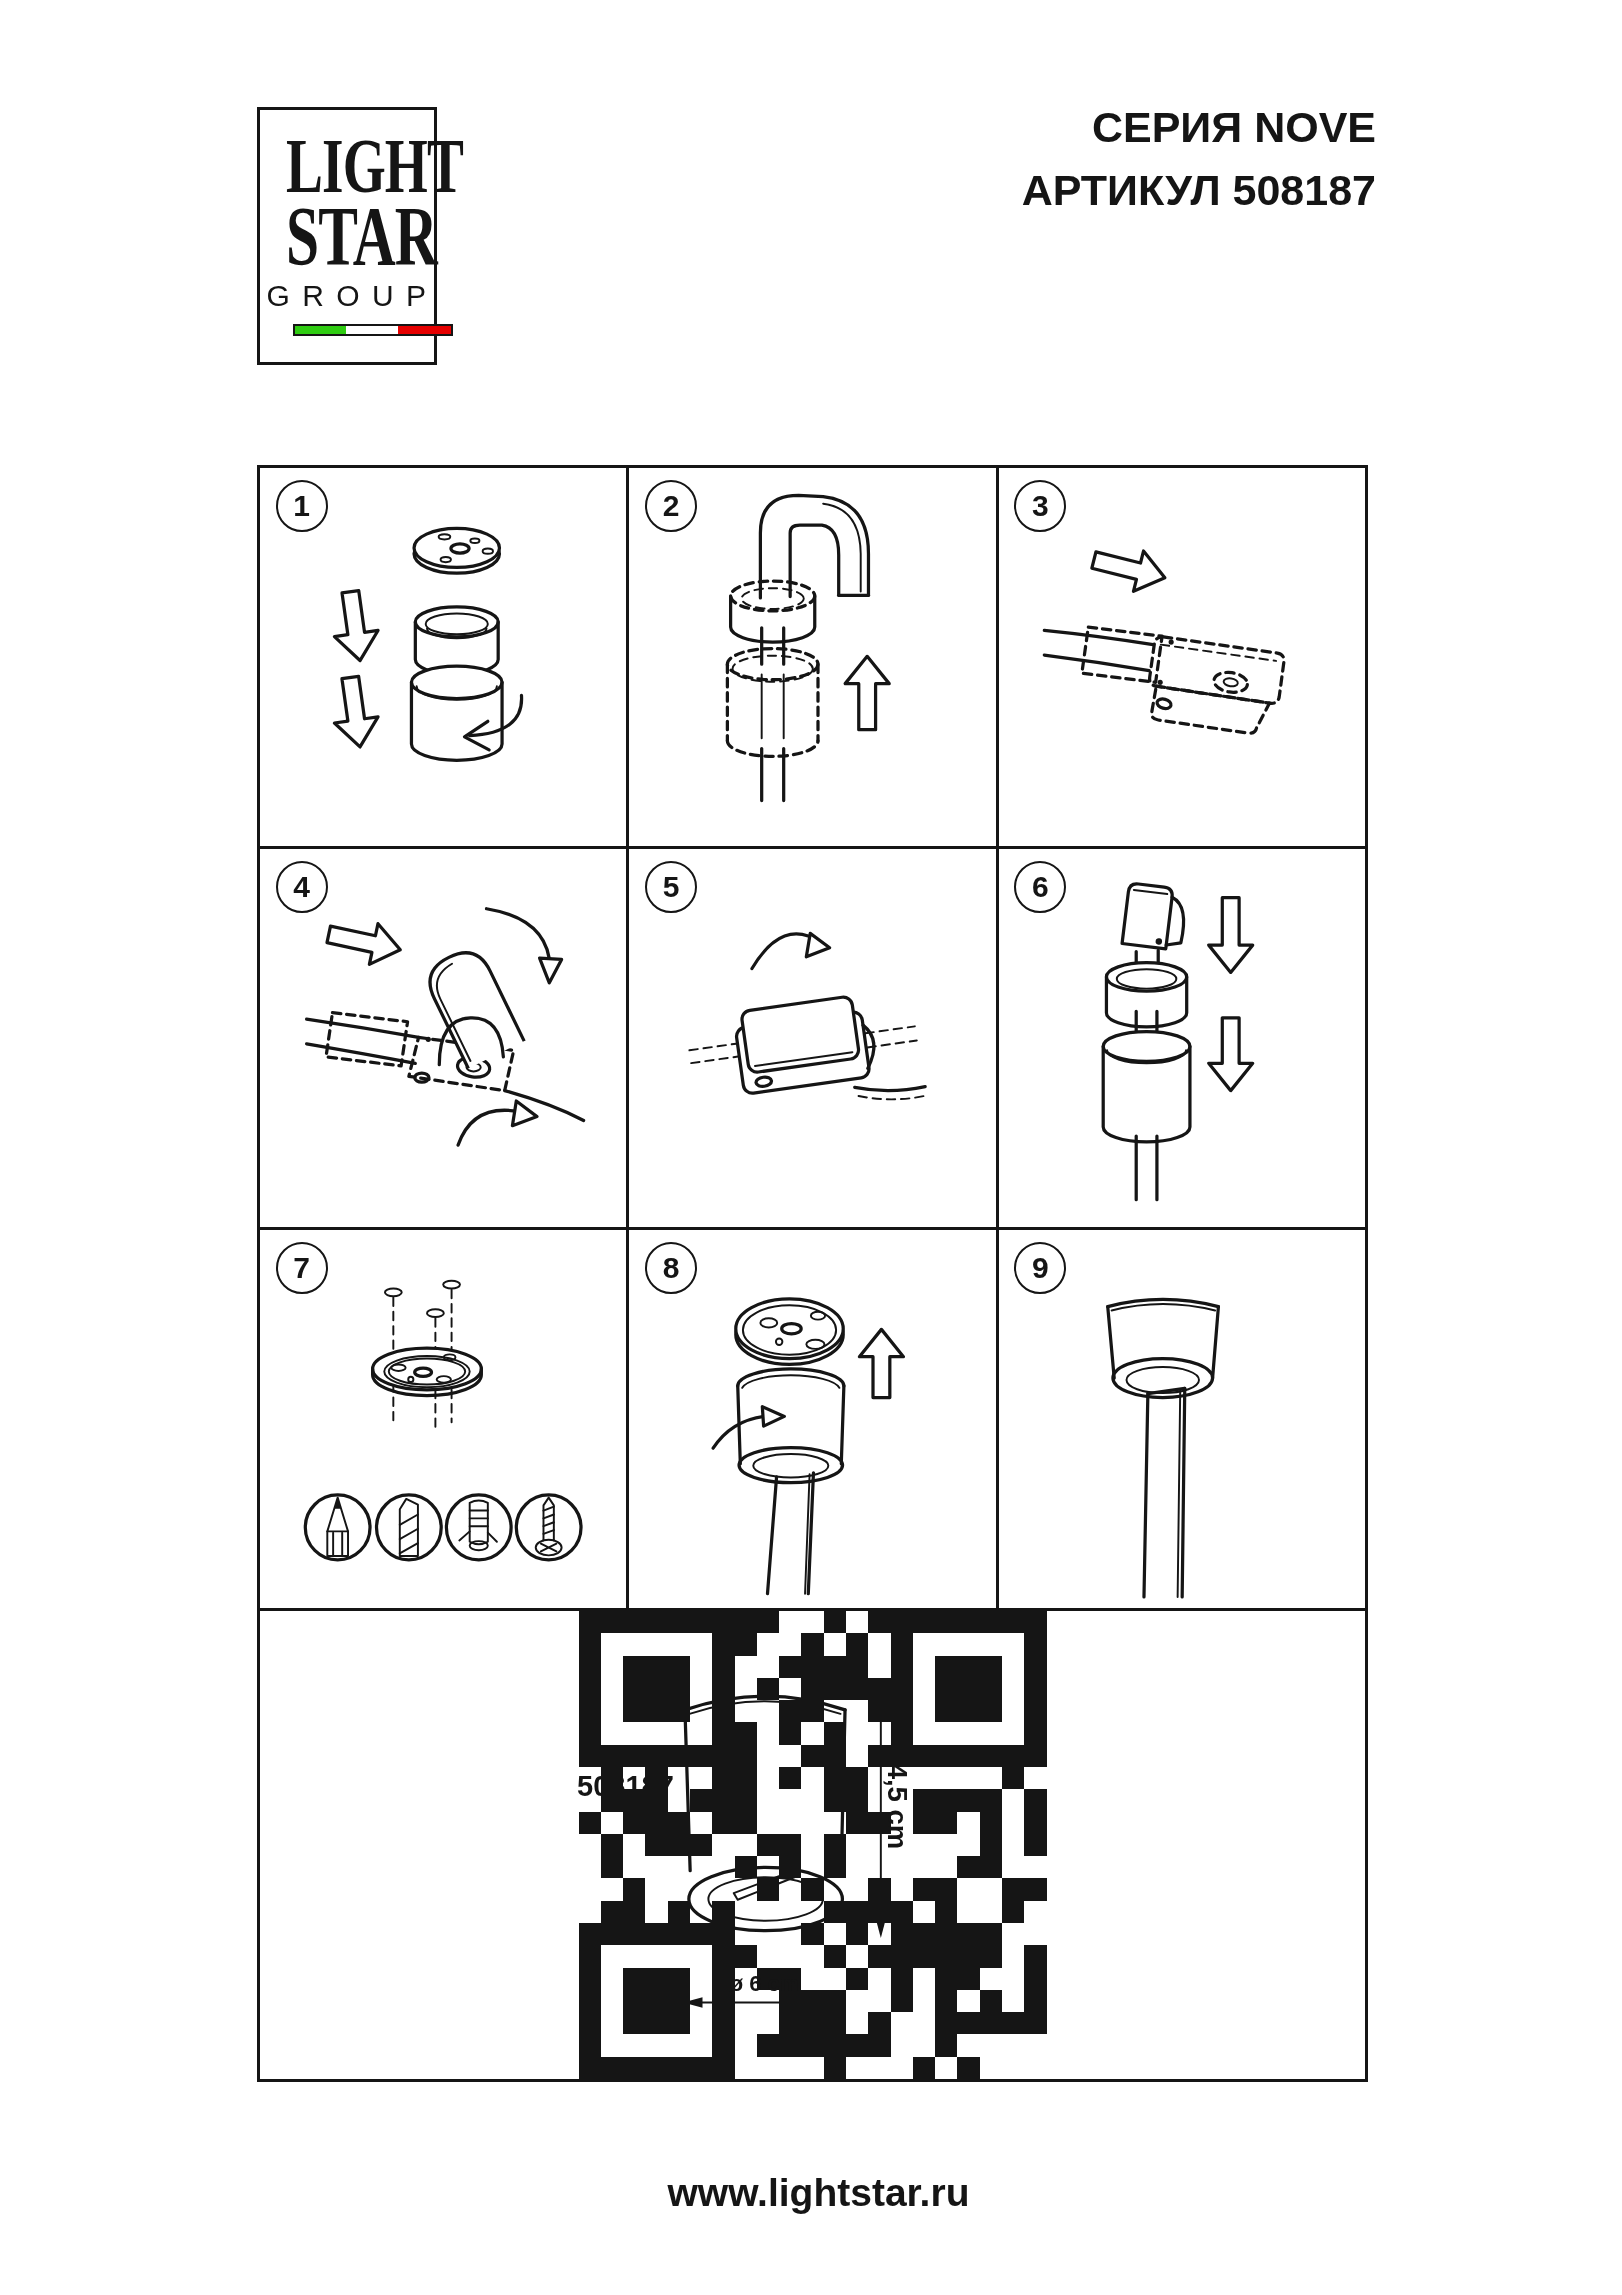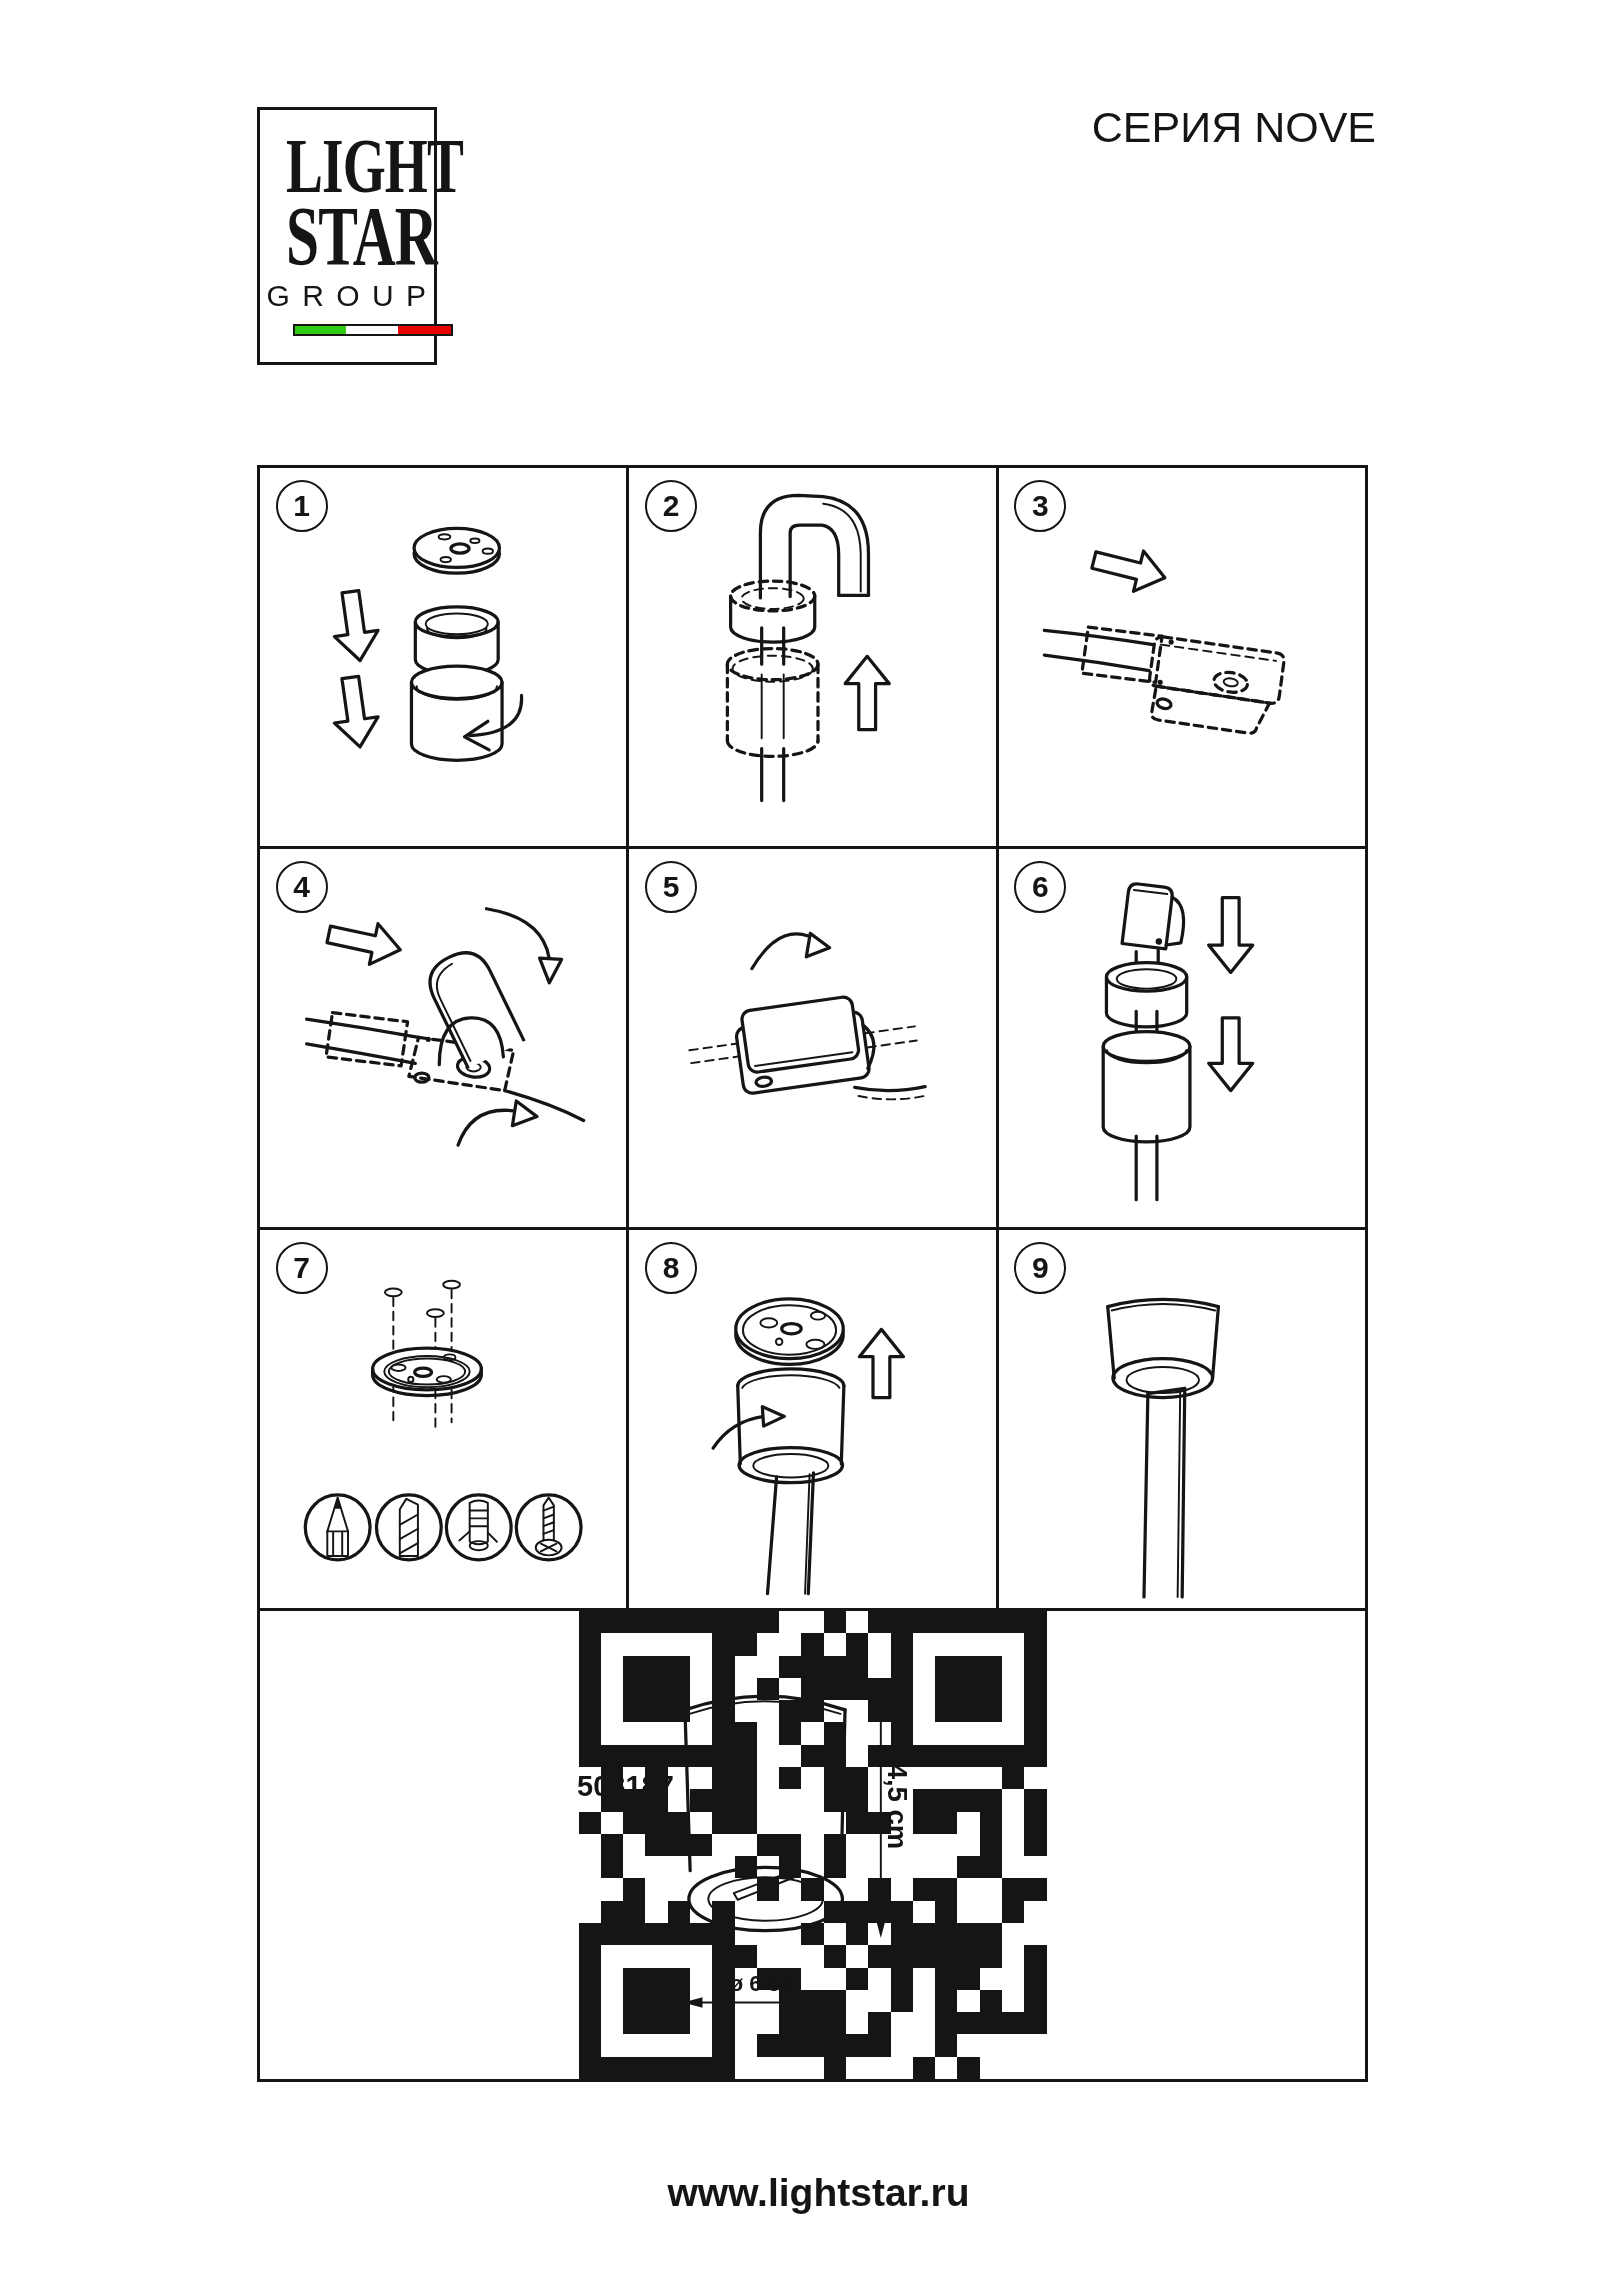--- a/index.html
+++ b/index.html
@@ -14,21 +14,21 @@
   .logo-star{font-family:"Liberation Serif",serif;font-weight:700;
              font-size:85px;line-height:73px;transform:scaleX(.70);letter-spacing:-1.3px;}
   .logo-group{margin-top:10px;font-size:30px;line-height:26px;font-weight:400;
               letter-spacing:12.4px;text-indent:6.5px;}
   .logo-flag{position:absolute;left:33px;top:214px;width:156px;height:7.9px;
              border:2px solid #151515;display:flex;}
   .flag-seg{height:100%;}
   .flag-seg:nth-child(1){width:33%;} .flag-seg:nth-child(2){width:33%;} .flag-seg:nth-child(3){width:34%;}
 
   
-  .header{position:absolute;right:247px;top:96px;text-align:right;font-weight:400;}
+  .header{position:absolute;right:247px;top:96px;text-align:right;font-weight:700;}
   .header .sub{font-size:43px;line-height:63px;}
   .header .big{font-size:62px;line-height:64px;}
   .header .gap{height:22px;}
 
   
   .grid{position:absolute;left:257px;top:465px;width:1111px;height:1617px;
         border:3.3px solid #151515;box-sizing:border-box;display:flex;flex-direction:column;}
   .row{display:flex;height:378px;border-bottom:3.3px solid #151515;flex:none;}
   .cell{flex:1;position:relative;border-right:3.3px solid #151515;}
   .cell:last-child{border-right:none;}
@@ -67,20 +67,21 @@
   <div class="logo-group">GROUP</div>
   <div class="logo-flag">
     <span class="flag-seg" style="background-color: rgb(47, 204, 18);"></span>
     <span class="flag-seg" style="background-color: rgb(255, 255, 255);"></span>
     <span class="flag-seg" style="background-color: rgb(230, 0, 0);"></span>
   </div>
 </div>
 
 <div class="header">
   <div class="sub">СЕРИЯ NOVE</div>
+  <div class="sub">АРТИКУЛ 508187</div>
   <div class="gap"></div>
 </div>
 
 <div class="grid">
 
   <div class="row">
 
     <div class="cell">
       <div class="num">1</div>
       <svg viewBox="0 0 566 582" preserveAspectRatio="none">

